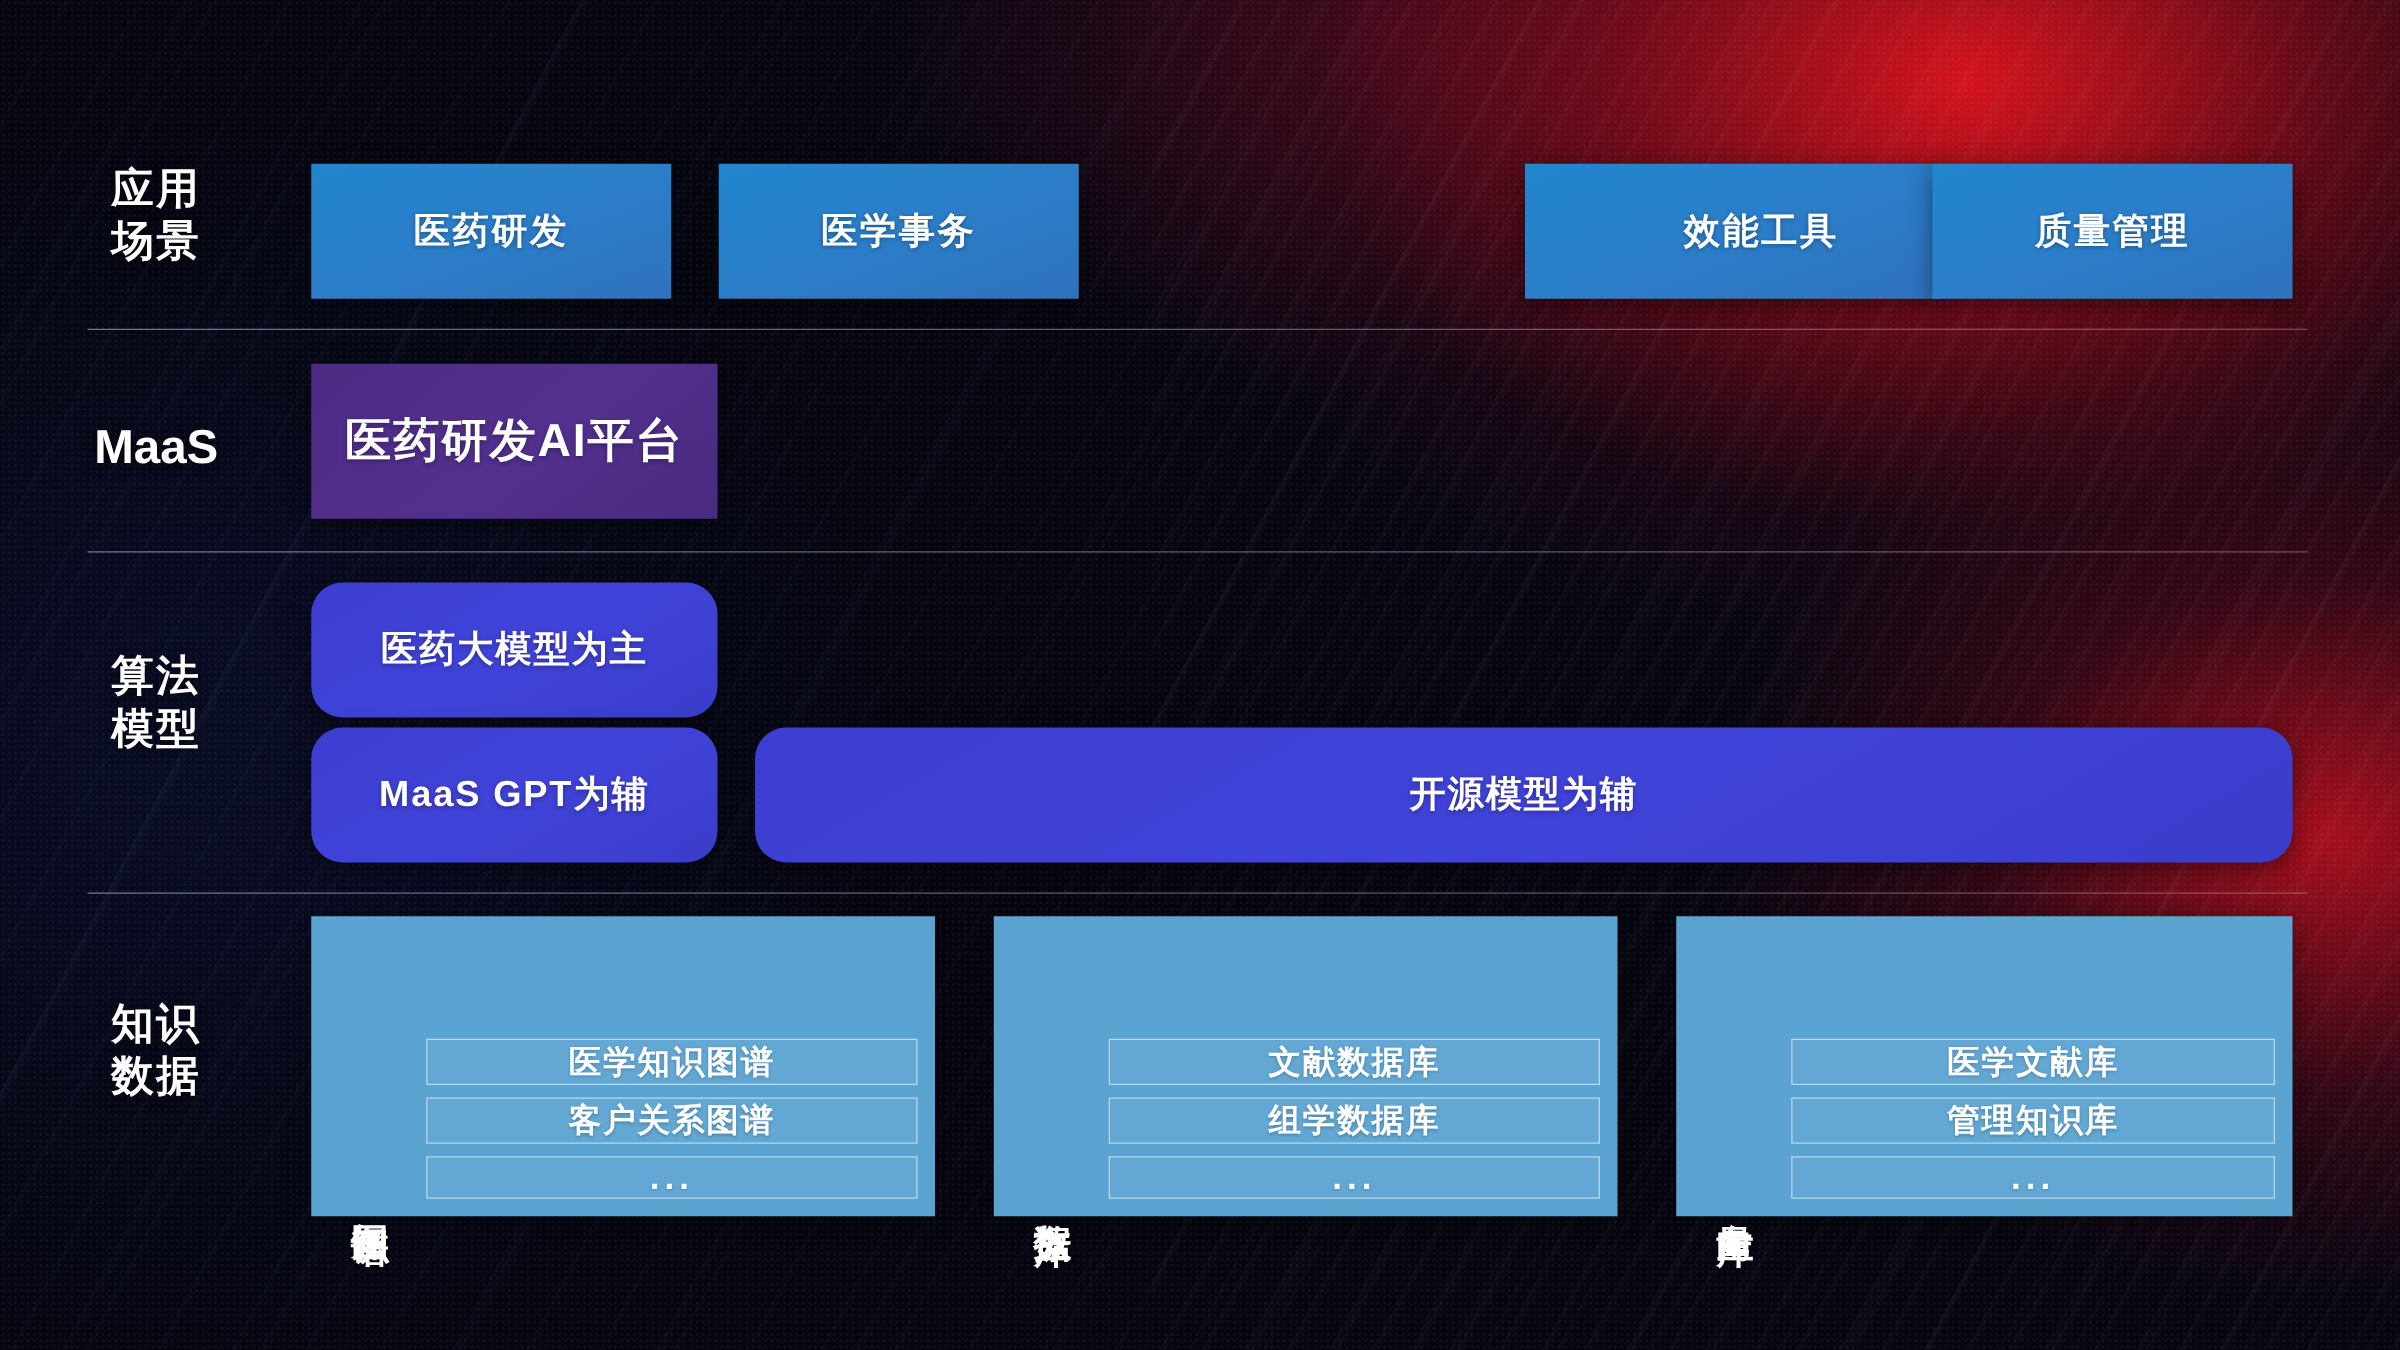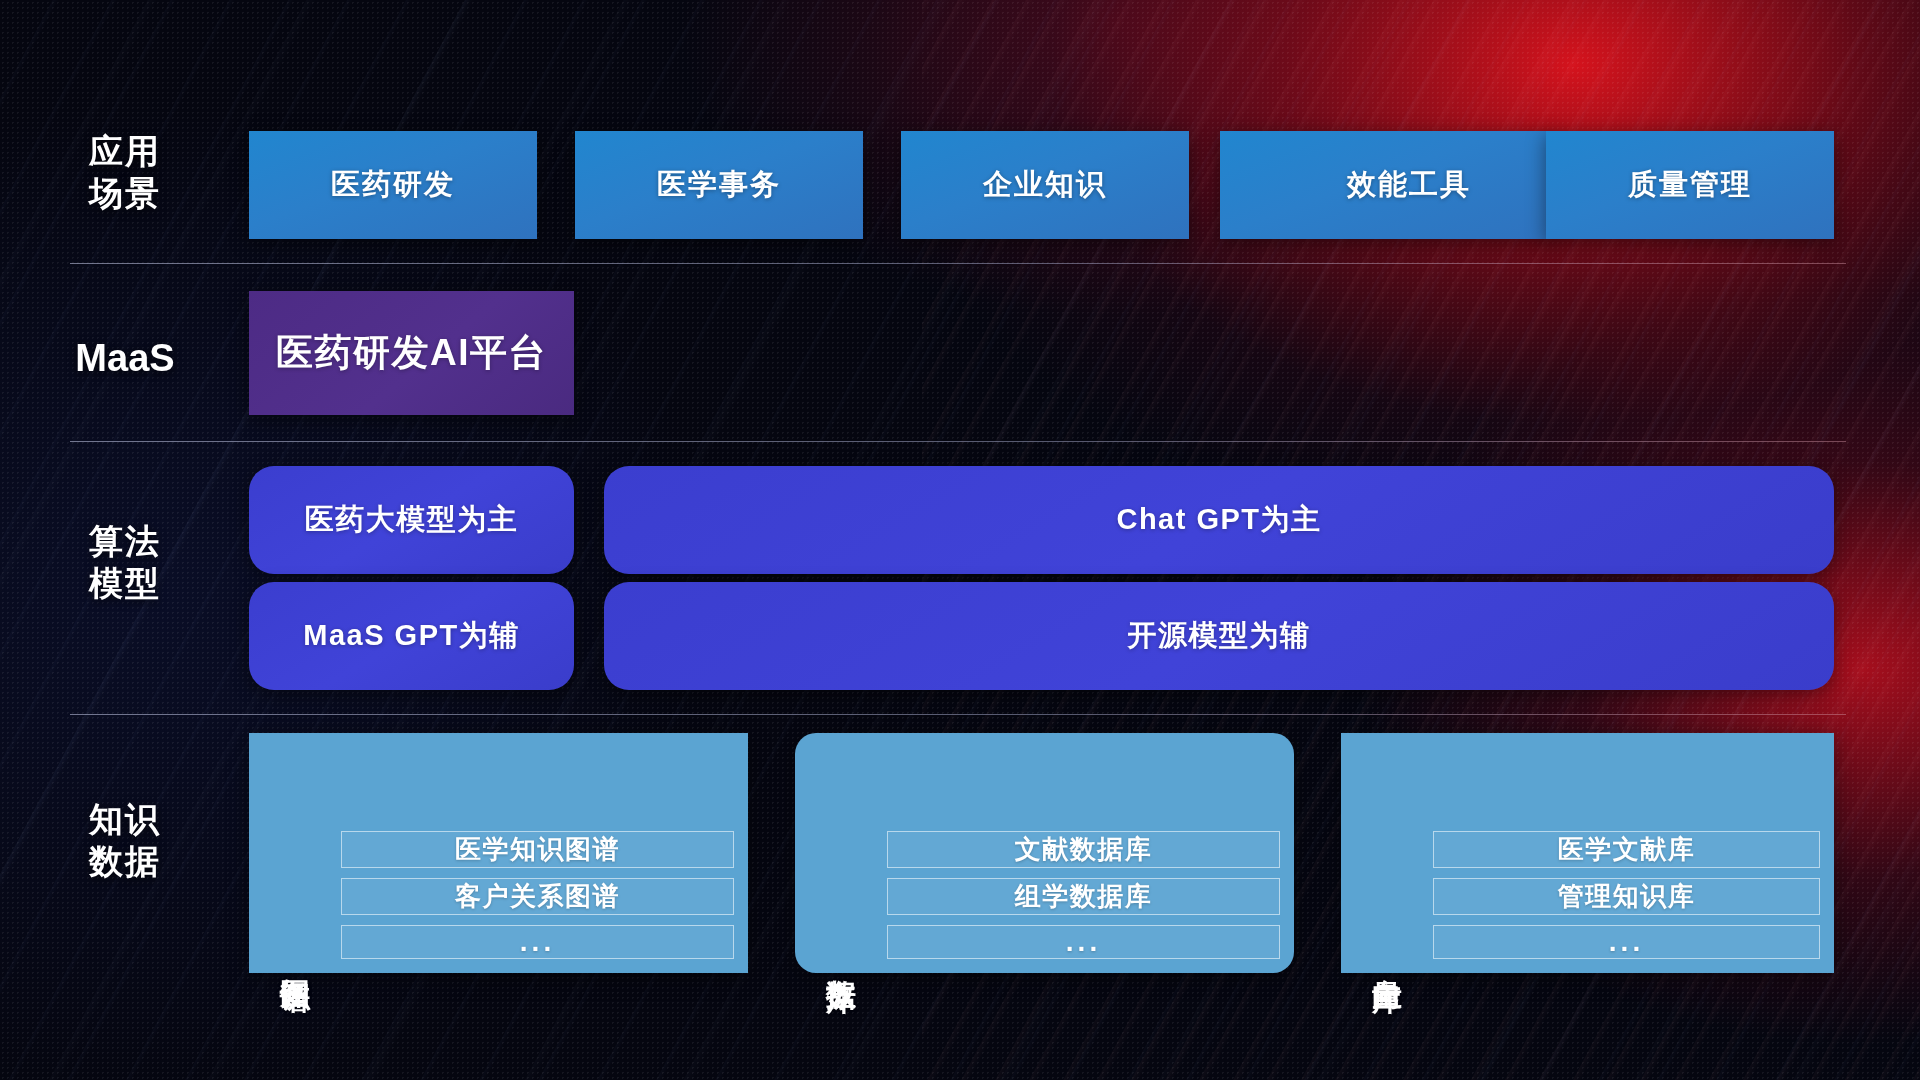--- a/index.html
+++ b/index.html
@@ -183,61 +183,59 @@
 
   <div class="rows">
 
     <div class="rowlabel" style="left:30px; top:130px;">
       <div>应用</div>
       <div>场景</div>
     </div>
 
     <div class="appbox" style="left:249px; top:131px; width:288px; height:108px;">医药研发</div>
     <div class="appbox" style="left:575px; top:131px; width:288px; height:108px;">医学事务</div>
-    <div class="appbox" style="left:901px; top:131px; width:288px; height:108px;">企业知识</div>
     <div class="appbox" style="left:1220px; top:131px; width:288px; height:108px;padding-left:45px;">效能工具</div>
     <div class="appbox" style="left:1546px; top:131px; width:288px; height:108px;">质量管理</div>
 
     <div class="divider" style="top:263px;"></div>
 
     <div class="rowlabel latin" style="left:30px; top:337px;">MaaS</div>
 
     <div class="maas-left" style="left:249px; top:291px; width:325px; height:124px;">医药研发AI平台</div>
 
 
     <div class="divider" style="top:441px;"></div>
 
     <div class="rowlabel" style="left:30px; top:520px;">
       <div>算法</div>
       <div>模型</div>
     </div>
 
     <div class="algo-left" style="left:249px; top:466px; width:325px; height:108px;">医药大模型为主</div>
     <div class="algo-left" style="left:249px; top:582px; width:325px; height:108px;">MaaS GPT为辅</div>
 
-    <div class="algo-right" style="left:604px; top:466px; width:1230px; height:108px;">Chat GPT为主</div>
     <div class="algo-right" style="left:604px; top:582px; width:1230px; height:108px;">开源模型为辅</div>
 
     <div class="divider" style="top:714px;"></div>
 
     <div class="rowlabel" style="left:30px; top:798px;">
       <div>知识</div>
       <div>数据</div>
     </div>
 
     <div class="kgroup" style="left:249px; top:733px; width:499px; height:240px;">
       <div class="kgroup-title">知识图谱</div>
       <div class="kitems">
         <div class="kitem">医学知识图谱</div>
         <div class="kitem">客户关系图谱</div>
         <div class="kitem ellipsis">...</div>
       </div>
     </div>
 
-    <div class="kgroup" style="left:795px; top:733px; width:499px; height:240px;border-radius:21px;">
+    <div class="kgroup" style="left:795px; top:733px; width:499px; height:240px;">
       <div class="kgroup-title">数据库</div>
       <div class="kitems">
         <div class="kitem">文献数据库</div>
         <div class="kitem">组学数据库</div>
         <div class="kitem ellipsis">...</div>
       </div>
     </div>
 
     <div class="kgroup" style="left:1341px; top:733px; width:493px; height:240px;">
       <div class="kgroup-title">向量库</div>

